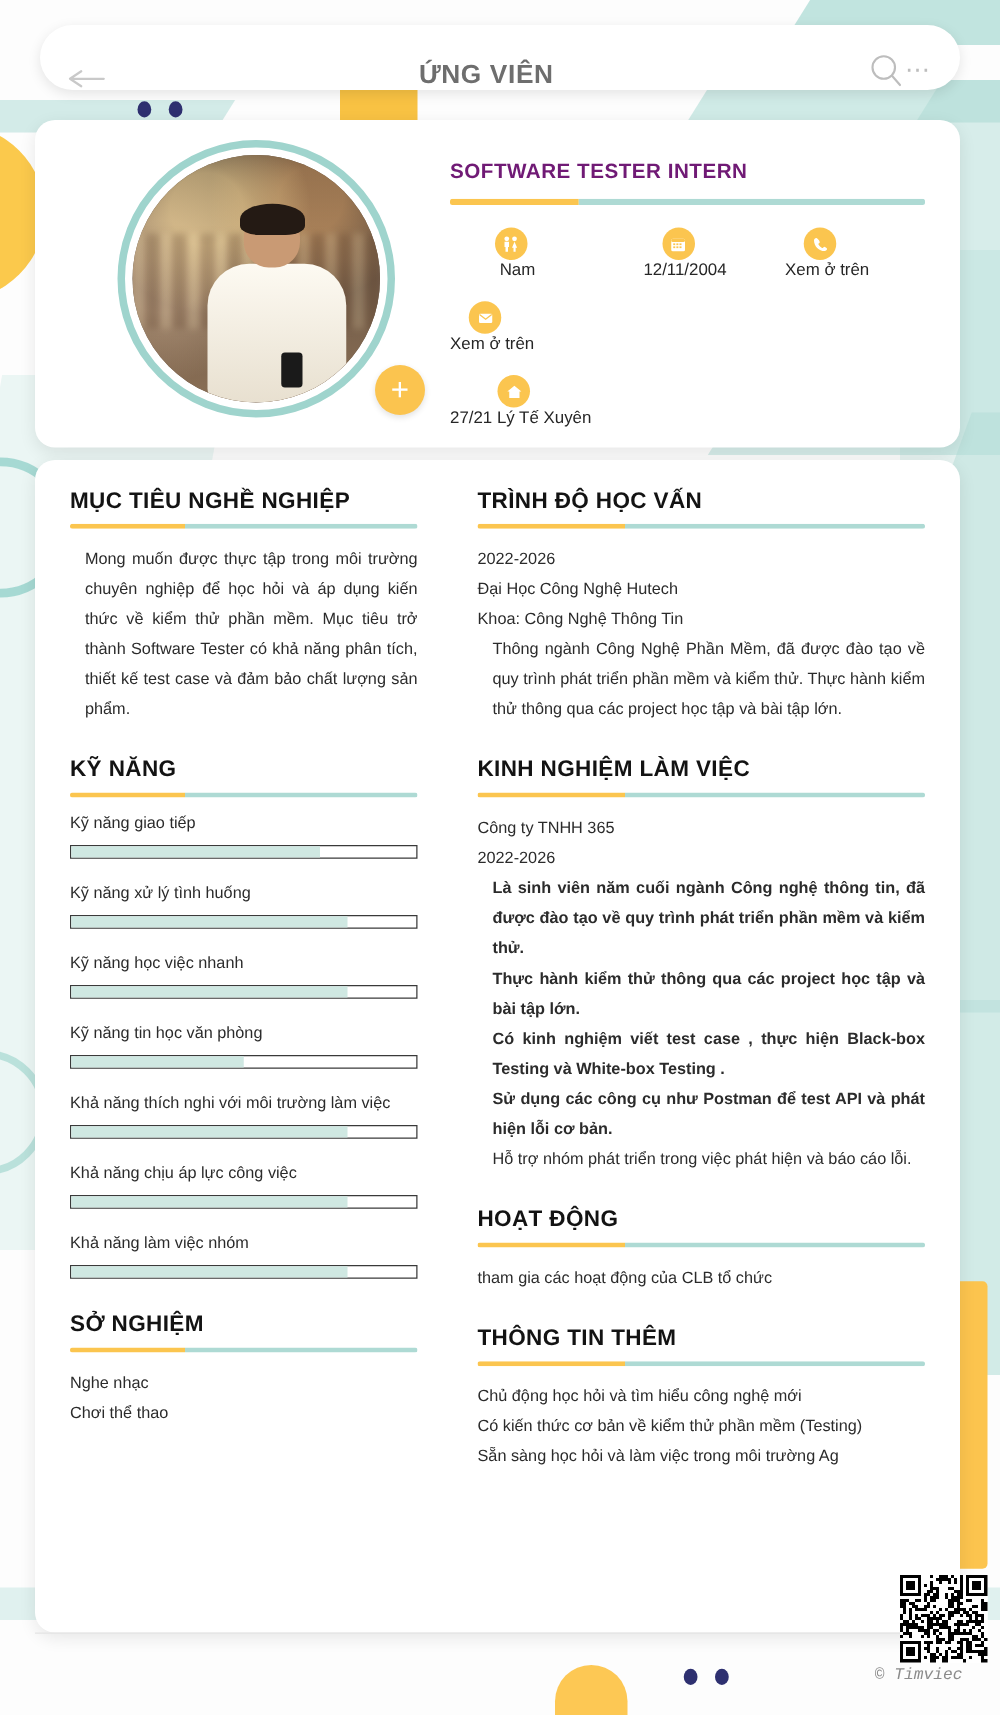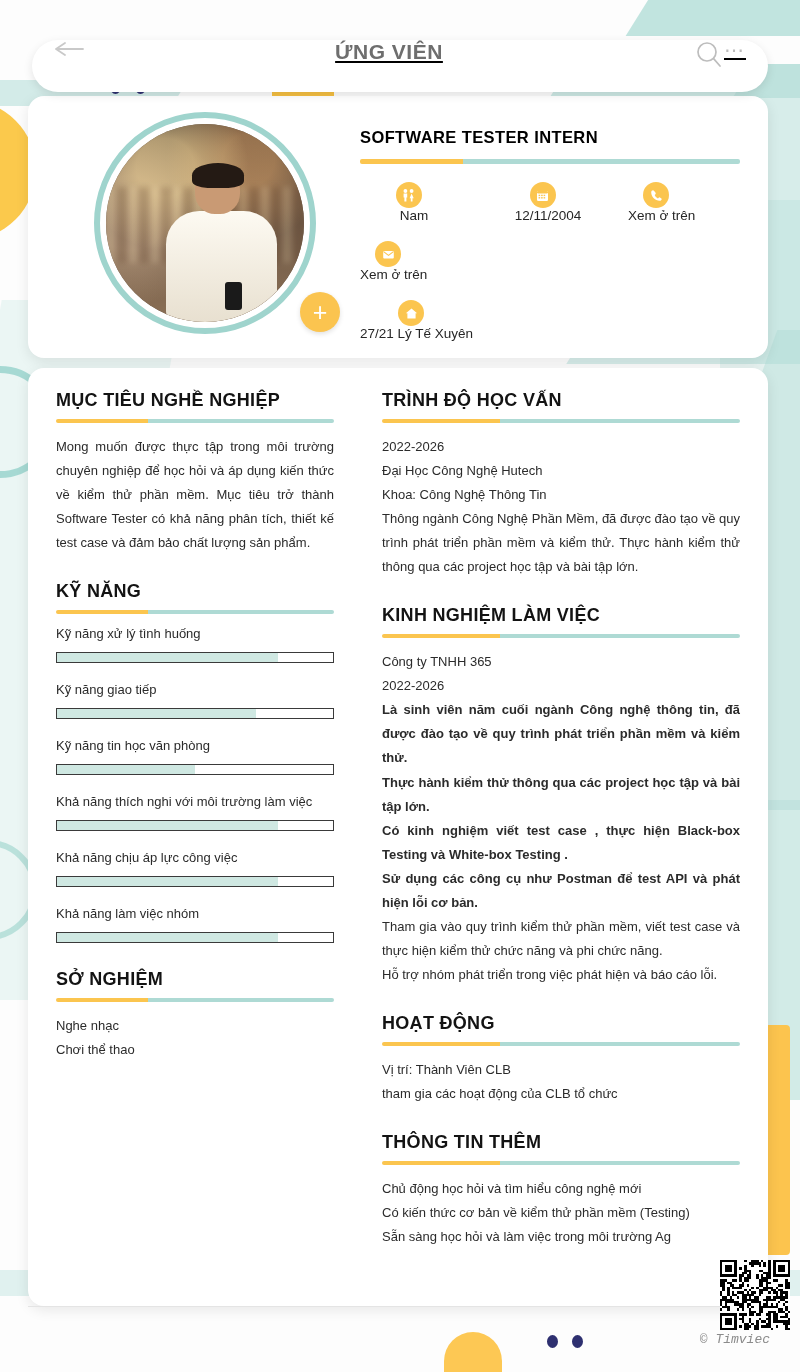--- a/index.html
+++ b/index.html
@@ -56,24 +56,24 @@
     border-radius: 50%; opacity: .75;
   }
   .dots-pair { position: absolute; display: flex; gap: 14px; }
   .dot { width: 11px; height: 13px; border-radius: 50%; background: #2e3070; }
   .dots-top { left: 110px; top: 81px; }
   .dots-bottom { left: 547px; bottom: 24px; }
 
   
   .topbar {
     position: absolute; z-index: 5;
-    left: 32px; top: 40px; width: 736px; height: 52px;
+    left: 32px; top: 20px; width: 736px; height: 52px;
     background: #fff; border-radius: 26px;
     box-shadow: 0 3px 10px rgba(0,0,0,.10);
-    display: flex; align-items: flex-start; padding: 0 22px; text-decoration: underline;
+    display: flex; align-items: flex-end; padding: 0 22px;
   }
   .nav-title {
     flex: 1; text-align: center;
     font-size: 21px; font-weight: 700; letter-spacing: .5px;
     color: #6e6e6e;
   }
   .icon-btn { display: flex; align-items: center; justify-content: center; cursor: pointer; }
   .back-icon svg { display: block; }
   .search-icon svg { display: block; }
   .more-icon { color: #bdbdbd; font-size: 20px; letter-spacing: 2px; line-height: 1; padding-bottom: 6px; }
@@ -121,21 +121,21 @@
     position: absolute; right: 14px; bottom: 2px;
     width: 40px; height: 40px; border-radius: 50%;
     background: #fbc44f; color: #fff;
     display: flex; align-items: center; justify-content: center;
     font-size: 25px; line-height: 1; font-weight: 400;
     box-shadow: 0 2px 5px rgba(0,0,0,.12); cursor: pointer;
   }
 
   .profile-right { position: absolute; left: 332px; top: 32px; width: 380px; }
   .job-title {
-    font-size: 16.5px; font-weight: 700; color: #000000;
+    font-size: 16.5px; font-weight: 700; color: #701a75;
     letter-spacing: .4px; margin-bottom: 12px;
   }
   .rule { height: 5px; width: 100%; display: flex; border-radius: 2px; overflow: hidden; }
   .rule .y { background: #fbc54f; }
   .rule .t { background: #aedad4; flex: 1; }
   .rule-head .y { width: 27%; }
 
   .info-grid { margin-top: 18px; }
   .info-row { display: flex; align-items: center; margin-bottom: 18px; }
   .info-item { display: flex; align-items: center; flex-direction: column; }
@@ -158,20 +158,21 @@
   .sec-title {
     font-size: 18px; font-weight: 700; color: #131313;
     letter-spacing: .3px; margin-bottom: 8px;
   }
   .rule-sec { height: 4px; }
   .rule-sec .y { width: 33%; }
   .sec-body { margin-top: 12px; }
   .para {
     font-size: 13px; color: #2b2b2b; line-height: 1.85;
     text-align: justify;
+    margin-left: 12px;
   }
   .line { font-size: 13px; color: #2b2b2b; line-height: 1.85; }
   .line.b { font-weight: 400; }
   .para.b { font-weight: 700; }
 
   
   .skill { margin-bottom: 19px; }
   .skill-name { font-size: 13px; color: #2b2b2b; margin-bottom: 11px; }
   .bar {
     height: 11px; width: 100%;
@@ -349,29 +350,35 @@
       </div>
 
       <div class="sec">
         <div class="sec-title">KỸ NĂNG</div>
         <div class="rule rule-sec">
           <span class="y"></span>
             <span class="t"></span>
         </div>
         <div class="sec-body" id="skills-list">
             <div class="skill">
+              <div class="skill-name">Kỹ năng giao tiếp</div>
+              <div class="bar">
+                <div class="bar-fill" style="width: 72%;"></div>
+              </div>
+            </div>
+            <div class="skill">
               <div class="skill-name">Kỹ năng xử lý tình huống</div>
               <div class="bar">
                 <div class="bar-fill" style="width: 80%;"></div>
               </div>
             </div>
             <div class="skill">
-              <div class="skill-name">Kỹ năng giao tiếp</div>
-              <div class="bar">
-                <div class="bar-fill" style="width: 72%;"></div>
+              <div class="skill-name">Kỹ năng học việc nhanh</div>
+              <div class="bar">
+                <div class="bar-fill" style="width: 80%;"></div>
               </div>
             </div>
             <div class="skill">
               <div class="skill-name">Kỹ năng tin học văn phòng</div>
               <div class="bar">
                 <div class="bar-fill" style="width: 50%;"></div>
               </div>
             </div>
             <div class="skill">
               <div class="skill-name">Khả năng thích nghi với môi trường làm việc</div>
@@ -432,34 +439,32 @@
         <div class="sec-body">
           <div class="line b">Công ty TNHH 365</div>
           <div class="line b">2022-2026</div>
           <div id="exp-bold">
               <p class="para b">Là sinh viên năm cuối ngành Công nghệ thông tin, đã được đào tạo về quy trình phát triển phần mềm và kiểm thử.</p>
               <p class="para b">Thực hành kiểm thử thông qua các project học tập và bài tập lớn.</p>
               <p class="para b">Có kinh nghiệm viết test case , thực hiện Black-box Testing và White-box Testing .</p>
               <p class="para b">Sử dụng các công cụ như Postman để test API và phát hiện lỗi cơ bản.</p>
             </div>
           <div id="exp-normal">
-              <p class="para">Tham gia vào quy trình kiểm thử phần mềm, viết test case và thực hiện kiểm thử chức năng và phi chức năng.</p>
               <p class="para">Hỗ trợ nhóm phát triển trong việc phát hiện và báo cáo lỗi.</p>
             </div>
         </div>
       </div>
 
       <div class="sec">
         <div class="sec-title">HOẠT ĐỘNG</div>
         <div class="rule rule-sec">
           <span class="y"></span>
             <span class="t"></span>
         </div>
         <div class="sec-body" id="activities-list">
-            <p class="line">Vị trí: Thành Viên CLB</p>
             <p class="line">tham gia các hoạt động của CLB tổ chức</p>
           </div>
       </div>
 
       <div class="sec">
         <div class="sec-title">THÔNG TIN THÊM</div>
         <div class="rule rule-sec">
           <span class="y"></span>
             <span class="t"></span>
         </div>

